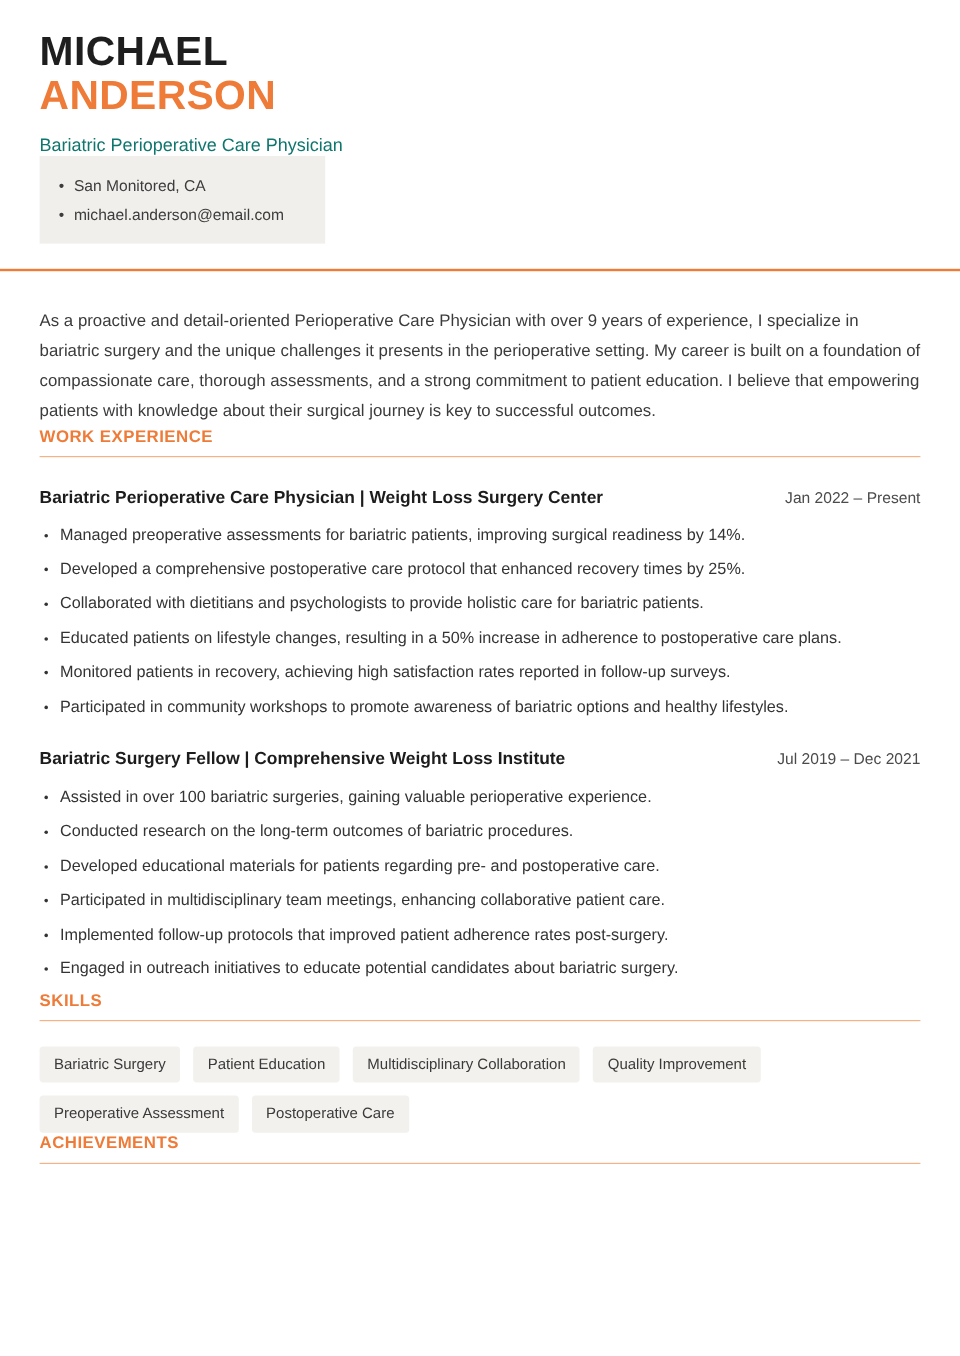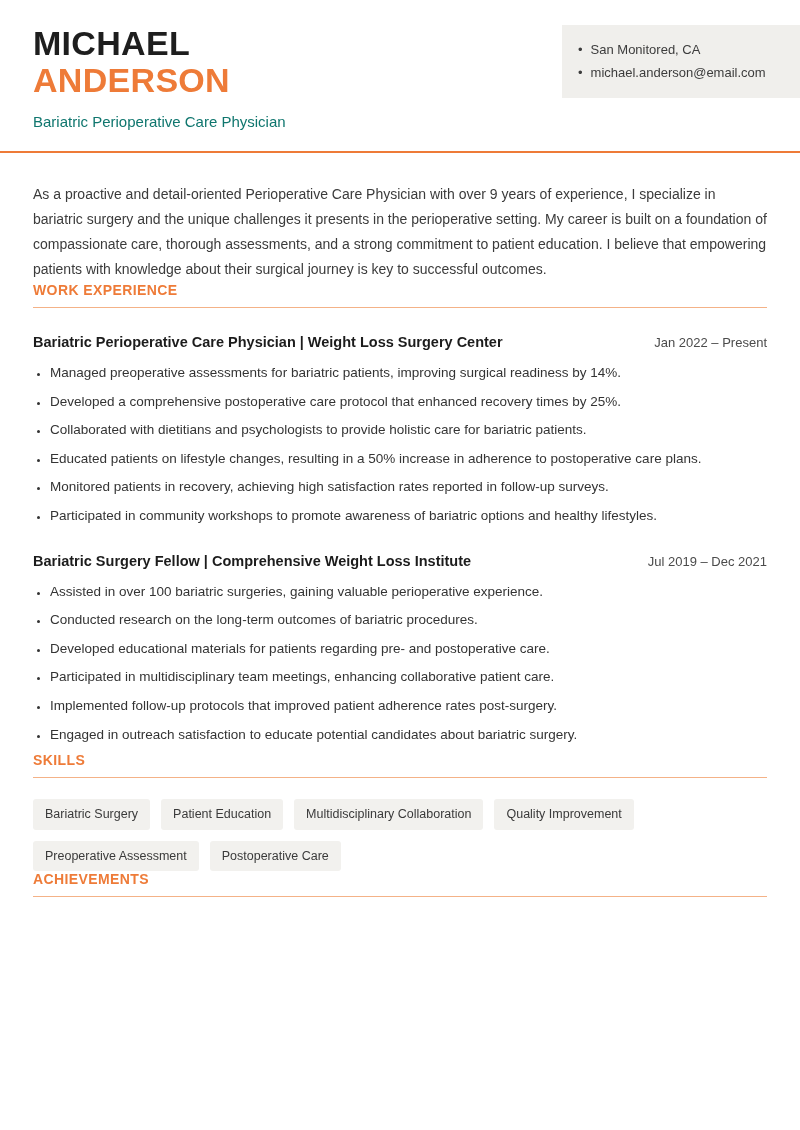--- a/index.html
+++ b/index.html
@@ -15,21 +15,21 @@
   *{margin:0;padding:0;box-sizing:border-box;}
   html,body{background:#fff;}
   body{
     font-family:"Liberation Sans","DejaVu Sans",sans-serif;
     color:var(--body);
     -webkit-font-smoothing:antialiased;
   }
   .page{width:800px;min-height:1130px;background:#fff;margin:0 auto;padding-bottom:40px;}
 
   
-  .header{display:flex;justify-content:space-between;align-items:flex-start;padding:25px 0 0 33px;}
+  .header{display:flex;justify-content:space-between;align-items:flex-start;padding:25px 0 0 33px;flex-direction:column;}
   .name{font-size:34px;font-weight:800;line-height:1.08;letter-spacing:.3px;color:var(--ink);}
   .name span{display:block;}
   .name .last{color:var(--accent);}
   .role{margin-top:15px;font-size:15px;font-weight:500;color:#0f766e;}
   .contact-box{background:var(--box-bg);width:238px;padding:13px 18px 13px 16px;font-size:13px;color:#3C3C3C;}
   .contact-box ul{list-style:none;}
   .contact-box li{line-height:1.8;white-space:nowrap;}
   .contact-box li::before{content:"•";margin-right:8px;color:#3C3C3C;}
   .top-rule{border-bottom:2px solid var(--accent);margin-top:21px;}
 
@@ -118,21 +118,21 @@
             <li>Assisted in over 100 bariatric surgeries, gaining valuable perioperative experience.</li>
 
             <li>Conducted research on the long-term outcomes of bariatric procedures.</li>
 
             <li>Developed educational materials for patients regarding pre- and postoperative care.</li>
 
             <li>Participated in multidisciplinary team meetings, enhancing collaborative patient care.</li>
 
             <li>Implemented follow-up protocols that improved patient adherence rates post-surgery.</li>
 
-            <li>Engaged in outreach satisfaction to educate potential candidates about bariatric surgery.</li>
+            <li>Engaged in outreach initiatives to educate potential candidates about bariatric surgery.</li>
           </ul>
       </div>
     </section>
 
     <section class="section">
       <h2 class="sec-h">SKILLS</h2>
       <div class="tags">
 
           <span class="tag">Bariatric Surgery</span>
 

